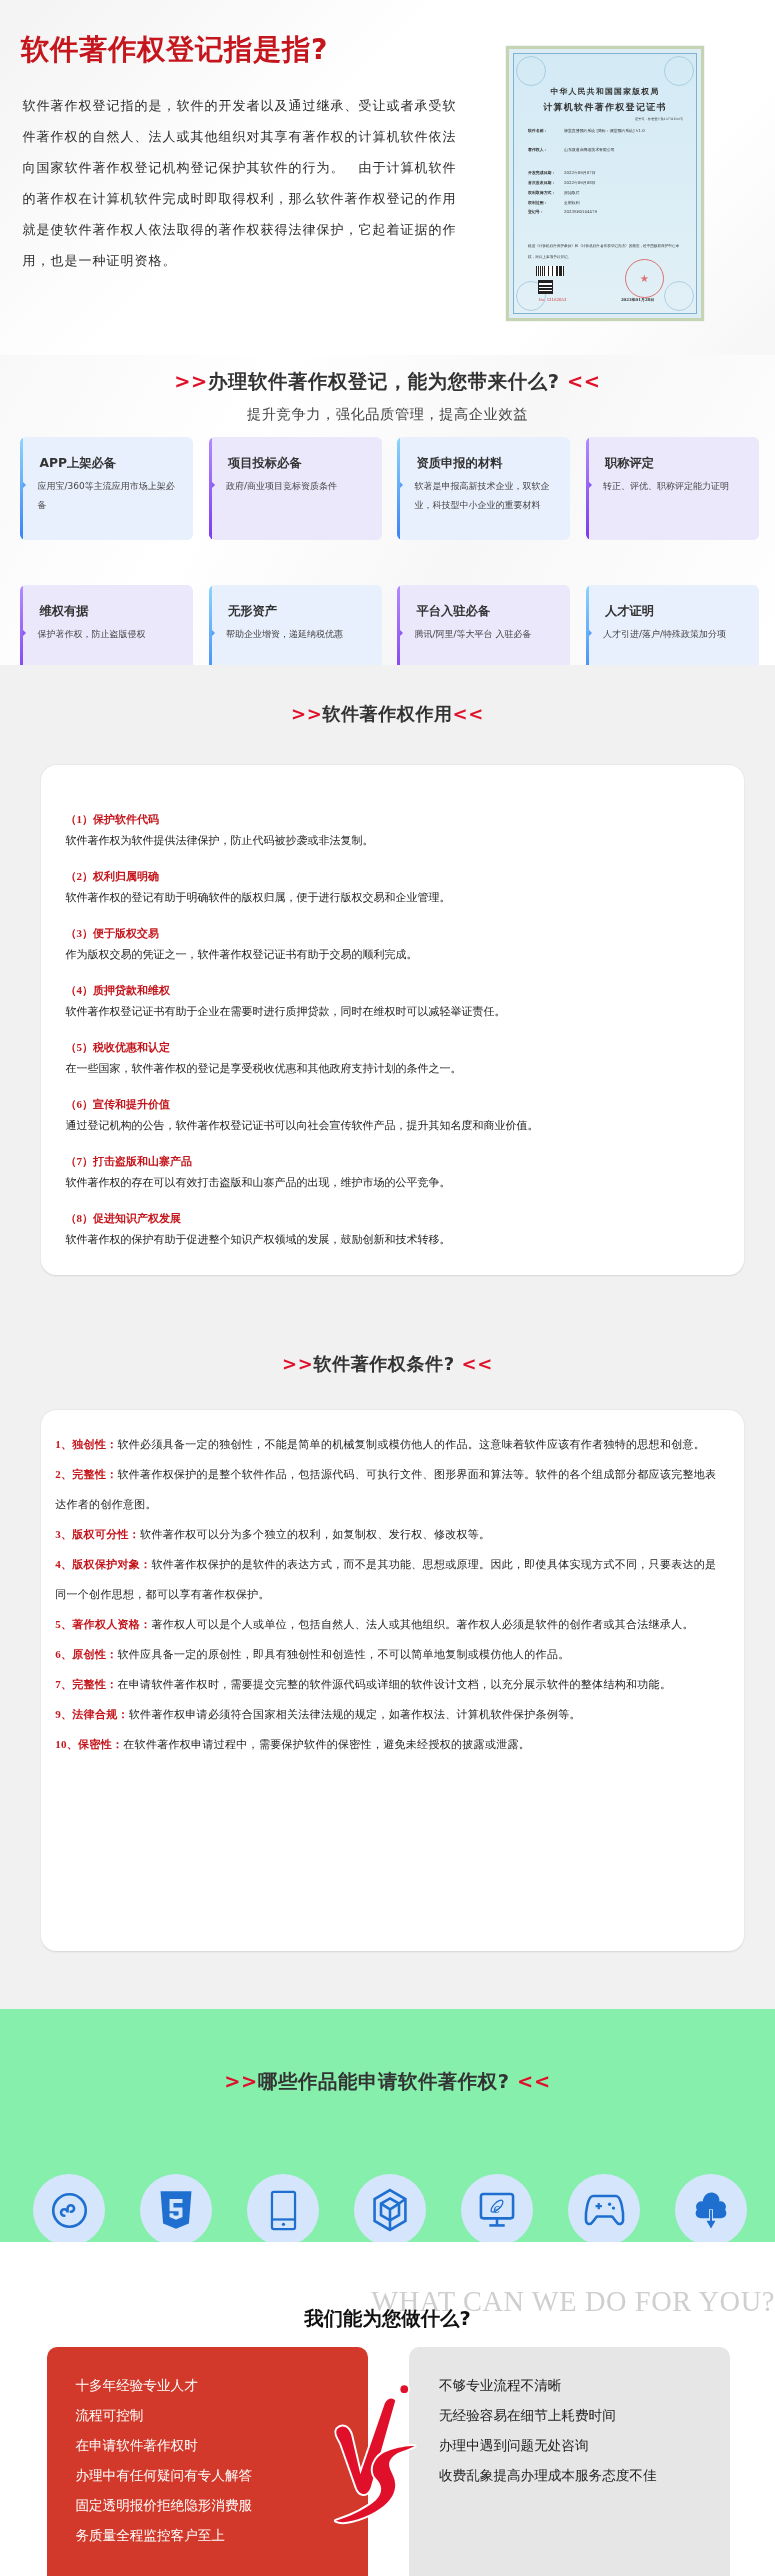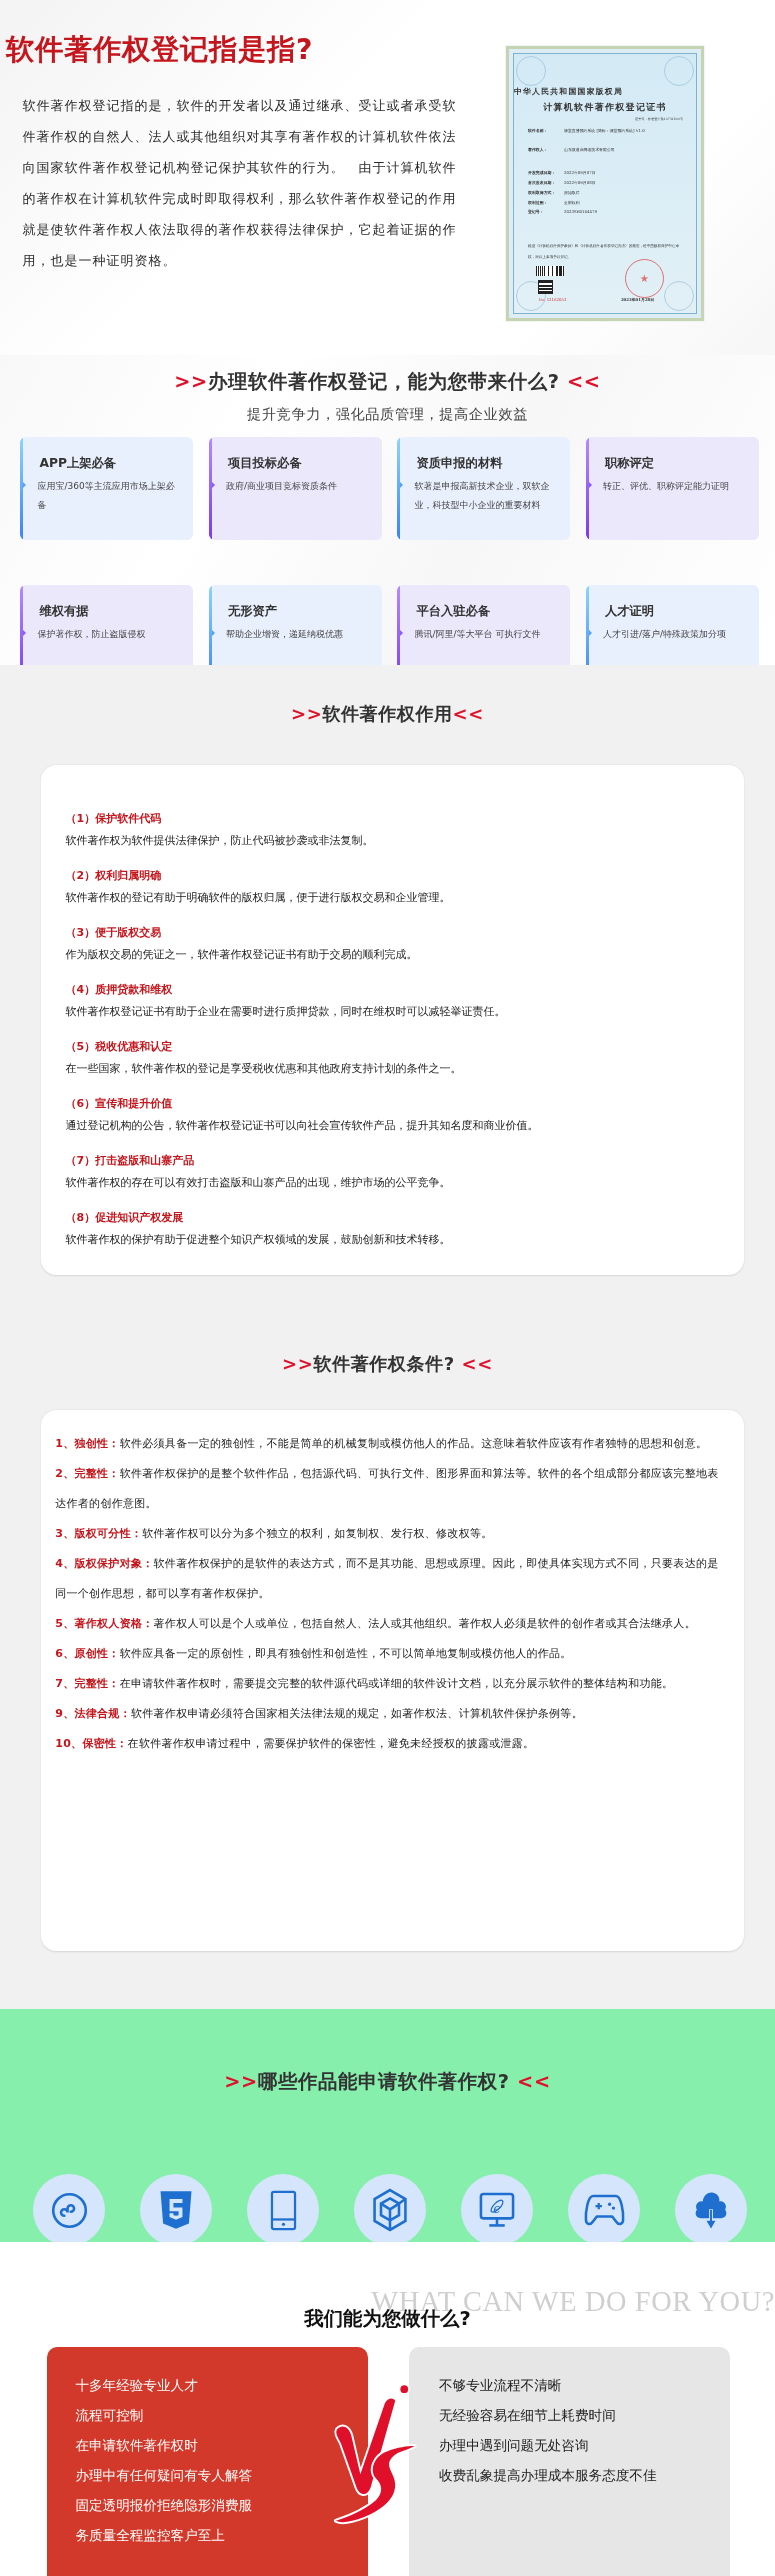--- a/index.html
+++ b/index.html
@@ -1,26 +1,26 @@
 <!DOCTYPE html>
 <html style="font-size:10.3px"><head>
 <meta charset="utf-8">
 <style>
   * { box-sizing: border-box; margin: 0; padding: 0; }
   html, body { width: 775px; background: #ffffff; }
   body { font-family: "DejaVu Sans", "Liberation Sans", sans-serif; color: #222; }
 
   
   .intro { position: relative; width: 775px; height: 355px; background: linear-gradient(135deg,#f3f3f4 0%,#ffffff 40%,#ffffff 75%,#f6f6f7 100%); overflow: hidden; }
-  .intro-title { position: absolute; left: 6px; top: 31px; font-size: 28.4px; font-weight: bold; color: #c4161c; letter-spacing: 0.6px; }
+  .intro-title { position: absolute; left: 21px; top: 31px; font-size: 28.4px; font-weight: bold; color: #c4161c; letter-spacing: 0.6px; }
   .intro-text { position: absolute; left: 22.6px; top: 90px; width: 446px; font-size: 13px; line-height: 31px; color: #2a2a2a; letter-spacing: 1px; }
   .cert { position: absolute; left: 506px; top: 46px; width: 198px; height: 275px; background: #dcedf5; border: 3.9px solid #c7d4b4; padding: 3.9px; box-shadow: 0 0 0 0.6px #e7eef0; }
   .cert-inner { width: 100%; height: 100%; border: 1.9px double #7eb3cf; background: linear-gradient(180deg,#d3eaf5,#e2f0f6); position: relative; font-family: "DejaVu Serif", serif; color: #333; }
   .cert-corner { position: absolute; width: 30px; height: 30px; border: 1.9px solid #8ab9d6; border-radius: 50%; opacity: .6; }
-  .cert-org { position: absolute; top: 32px; width: 100%; text-align: left; font-size: 7.8px; font-weight: bold; letter-spacing: 1.3px; }
+  .cert-org { position: absolute; top: 32px; width: 100%; text-align: center; font-size: 7.8px; font-weight: bold; letter-spacing: 1.3px; }
   .cert-name { position: absolute; top: 47px; width: 100%; text-align: center; font-size: 9px; font-weight: bold; letter-spacing: 1.3px; }
   .cert-no-top { position: absolute; top: 63px; right: 13px; font-size: 3.2px; }
   .cert-rows { position: absolute; top: 72px; left: 14.2px; right: 10.3px; font-size: 3.9px; line-height: 9.7px; }
   .cert-row { display: flex; }
   .cert-row .k { width: 36px; font-weight: bold; }
   .cert-footnote { position: absolute; top: 187px; left: 14.2px; right: 10.3px; font-size: 3.6px; line-height: 11px; }
   .cert-barcode { position: absolute; left: 22px; top: 212px; width: 28.4px; height: 9.7px; background: repeating-linear-gradient(90deg,#222 0 1.3px,#fff 1.3px 1.9px,#222 1.9px 2.6px,#fff 2.6px 3.9px); }
   .cert-qr { position: absolute; left: 24.6px; top: 226px; width: 14.2px; height: 14.2px; background: repeating-linear-gradient(0deg,#222 0 1.9px,#fff 1.9px 3.2px), #fff; border: 1.3px solid #222; }
   .cert-serial { position: absolute; left: 24.6px; top: 243px; font-size: 3.9px; color: #c33; }
   .cert-seal { position: absolute; left: 111px; top: 205px; width: 39px; height: 39px; border: 1.3px solid #d9534f; border-radius: 50%; color: #d9534f; text-align: center; font-size: 10.3px; line-height: 36px; opacity: .8; }
@@ -41,21 +41,21 @@
   .fcard.purple::before { background: linear-gradient(180deg,#b38bff,#7c3aed); }
   .fcard .notch { position: absolute; left: 3.2px; top: 45px; width: 0; height: 0; border-top: 3.2px solid transparent; border-bottom: 3.2px solid transparent; border-left: 3.2px solid #5aa0f7; }
   .fcard.purple .notch { border-left-color: #8b5cf6; }
   .fcard-title { font-size: 12.3px; font-weight: bold; color: #333; margin-bottom: 4.5px; }
   .fcard-desc { font-size: 9px; color: #444; line-height: 19px; margin-left: -1.9px; }
 
   
   .gray { width: 775px; background: #f1f1f1; position: relative; }
   .usage { height: 669px; position: relative; }
   .usage .sec-title { position: absolute; top: 37px; width: 100%; font-size: 18px; }
-  .white-card { position: absolute; left: 41px; width: 703px; background: #fff; border-radius: 15.5px; box-shadow: 0 0.6px 1.9px rgba(0,0,0,.12); }
+  .white-card { position: absolute; left: 41px; width: 703px; background: #fff; border-radius: 15.5px; box-shadow: 0 0.6px 1.9px rgba(0,0,0,.12); font-family: Liberation Serif, serif; }
   .usage .white-card { top: 100px; height: 510px; padding: 45px 26px 0 24.6px; }
   .use-item-title { font-size: 11px; font-weight: bold; color: #c4161c; height: 18px; line-height: 18px; margin-left: 0; }
   .use-item-desc { font-size: 11px; color: #222; height: 39px; line-height: 19.4px; padding-top: 2.6px; }
 
   .cond { height: 675px; position: relative; }
   .cond .sec-title { position: absolute; top: 18px; width: 100%; font-size: 18px; }
   .cond .white-card { top: 76px; height: 541px; padding: 19.4px 19.4px 0 14.2px; }
   .cond-item { font-size: 11px; line-height: 30px; color: #222; letter-spacing: 0.3px; }
   .cond-item .lbl { color: #c4161c; font-weight: bold; }
 
@@ -166,21 +166,21 @@
         <div class="fcard-desc">保护著作权，防止盗版侵权</div>
       </div>
     <div class="fcard blue">
         <span class="notch"></span>
         <div class="fcard-title">无形资产</div>
         <div class="fcard-desc">帮助企业增资，递延纳税优惠</div>
       </div>
     <div class="fcard purple">
         <span class="notch"></span>
         <div class="fcard-title">平台入驻必备</div>
-        <div class="fcard-desc">腾讯/阿里/等大平台 可执行文件</div>
+        <div class="fcard-desc">腾讯/阿里/等大平台 入驻必备</div>
       </div>
     <div class="fcard blue">
         <span class="notch"></span>
         <div class="fcard-title">人才证明</div>
         <div class="fcard-desc">人才引进/落户/特殊政策加分项</div>
       </div>
   </div>
 </section>
 
 <div class="gray">

